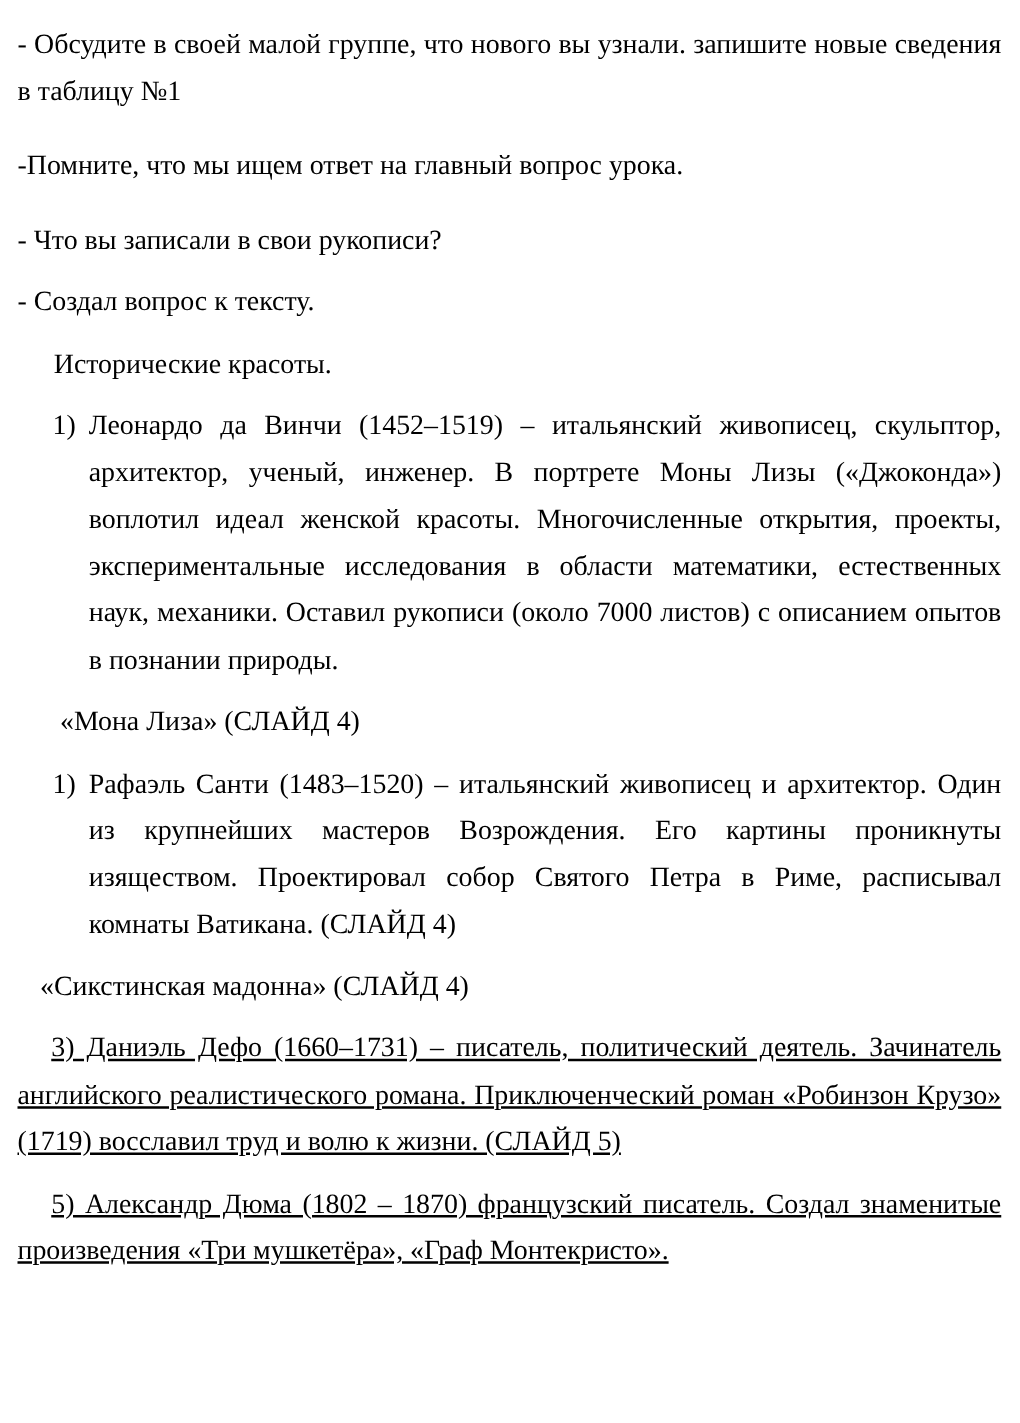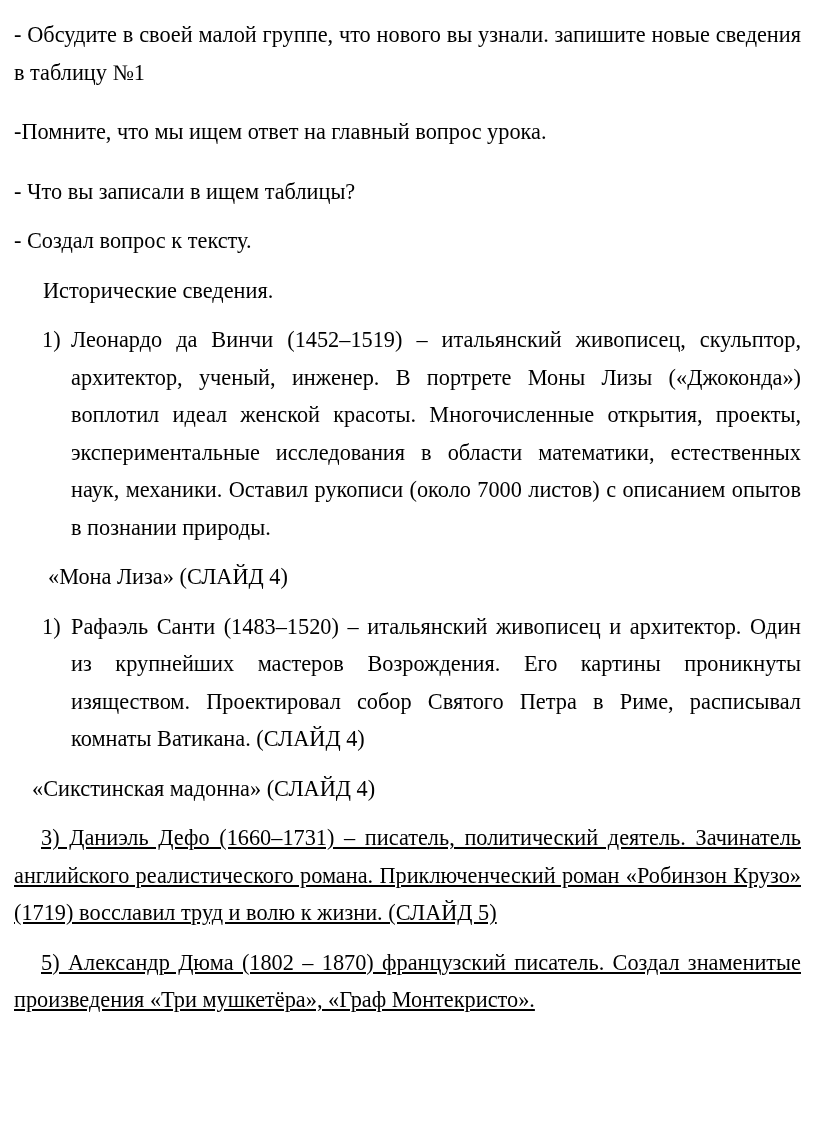--- a/index.html
+++ b/index.html
@@ -56,22 +56,22 @@
 
   
   .p-num { text-indent: 27px; text-decoration: underline; }
 </style>
 </head>
 <body>
 
 <main>
     <p class="p-dash">- Обсудите в своей малой группе, что нового вы узнали. запишите новые сведения в таблицу №1</p>
     <p class="p-dash gap-before">-Помните, что мы ищем ответ на главный вопрос урока.</p>
-    <p class="p-dash gap-before">- Что вы записали в ищем таблицы?</p>
+    <p class="p-dash gap-before">- Что вы записали в свои рукописи?</p>
     <p class="p-dash">- Создал вопрос к тексту.</p>
-    <p class="p-sub">Исторические сведения.</p>
+    <p class="p-sub">Исторические красоты.</p>
     <p class="p-hang"><span class="marker">1)</span>Леонардо да Винчи (1452–1519) – итальянский живописец, скульптор, архитектор, ученый, инженер. В портрете Моны Лизы («Джоконда») воплотил идеал женской красоты. Многочисленные открытия, проекты, экспериментальные исследования в области математики, естественных наук, механики. Оставил рукописи (около 7000 листов) с описанием опытов в познании природы.</p>
     <p class="p-cap-lg">«Мона Лиза» (СЛАЙД 4)</p>
     <p class="p-hang"><span class="marker">1)</span>Рафаэль Санти (1483–1520) – итальянский живописец и архитектор. Один из крупнейших мастеров Возрождения. Его картины проникнуты изяществом. Проектировал собор Святого Петра в Риме, расписывал комнаты Ватикана. (СЛАЙД 4)</p>
     <p class="p-cap-sm">«Сикстинская мадонна» (СЛАЙД 4)</p>
     <p class="p-num">3) Даниэль Дефо (1660–1731) – писатель, политический деятель. Зачинатель английского реалистического романа. Приключенческий роман «Робинзон Крузо» (1719) восславил труд и волю к жизни. (СЛАЙД 5)</p>
     <p class="p-num">5) Александр Дюма (1802 – 1870) французский писатель. Создал знаменитые произведения «Три мушкетёра», «Граф Монтекристо».</p>
   </main>
 
 </body></html>

